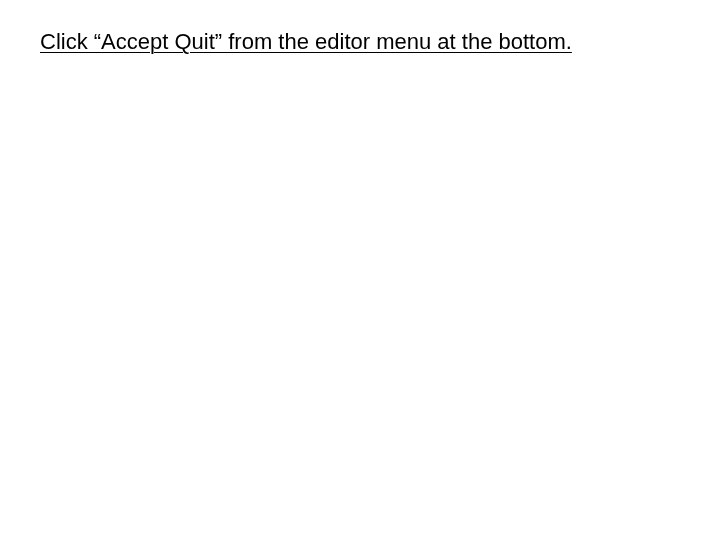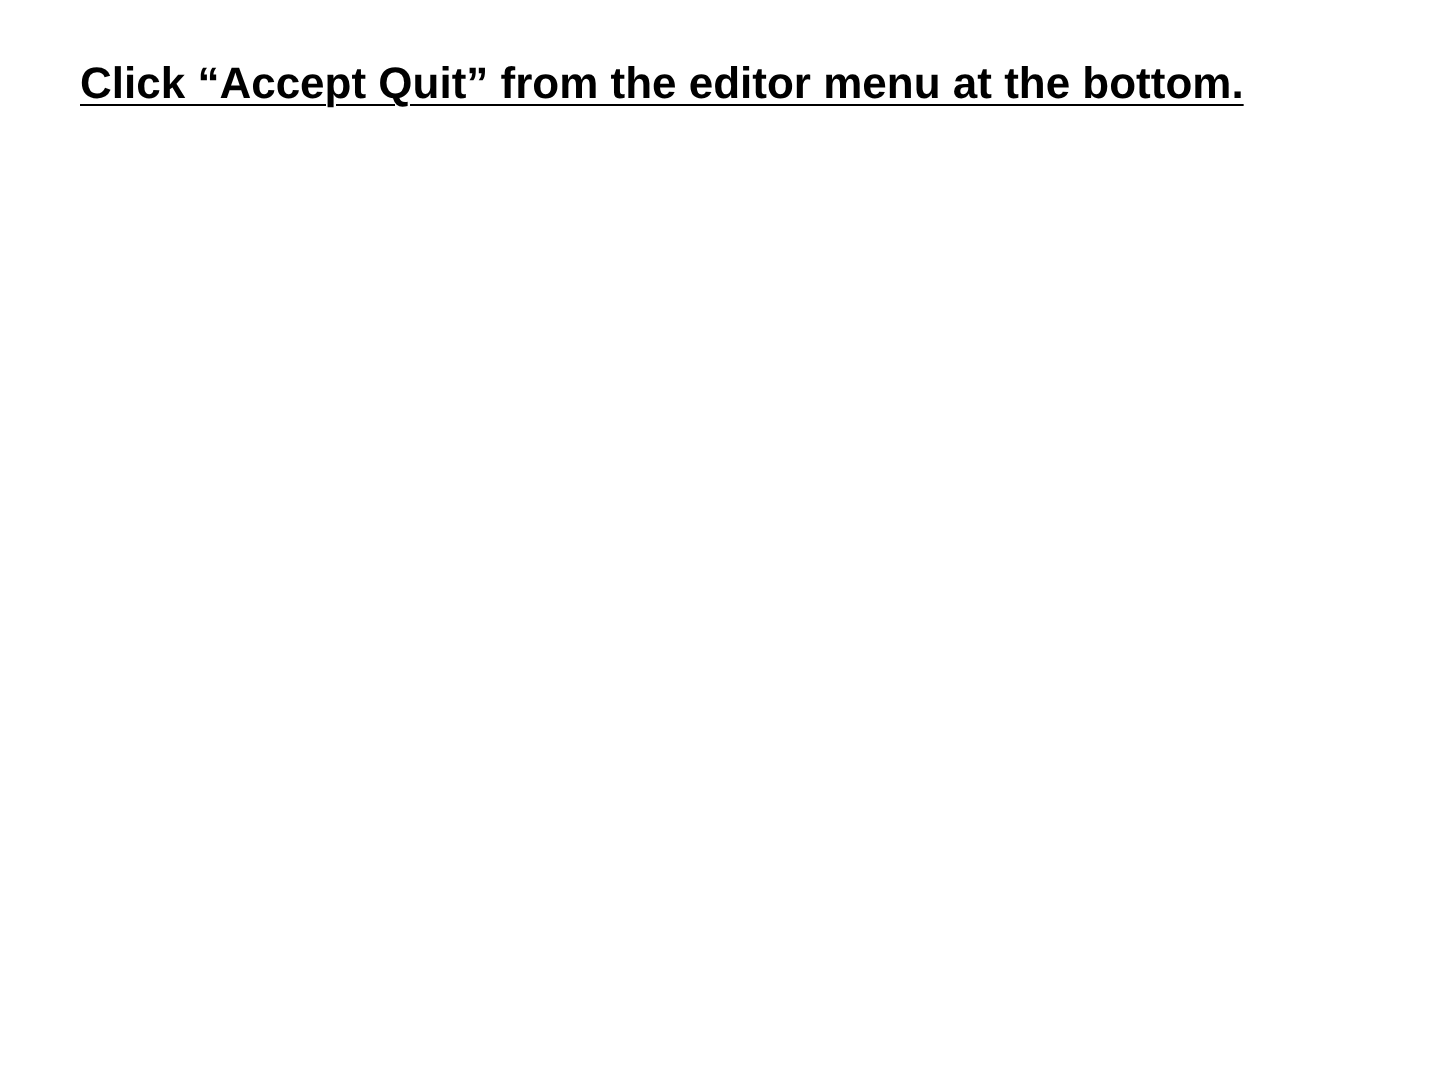--- a/index.html
+++ b/index.html
@@ -14,21 +14,21 @@
       font-family: Arial, Helvetica, sans-serif;
     }
     .slide {
       width: 100%;
       height: 100%;
       padding: 28px 40px;
       position: relative;
     }
     .instruction-text {
       font-size: 22px;
-      font-weight: bold;
+      font-weight: normal;
       color: #000000;
       line-height: 1.25;
       text-decoration: underline;
       text-decoration-thickness: 1px;
       text-underline-offset: 3px;
       max-width: 600px;
     }
   </style>
 </head>
 <body>

